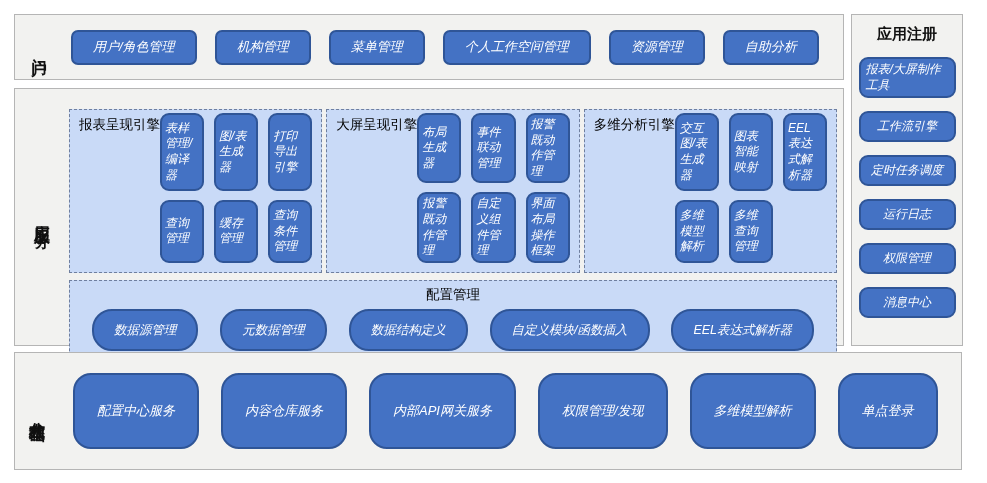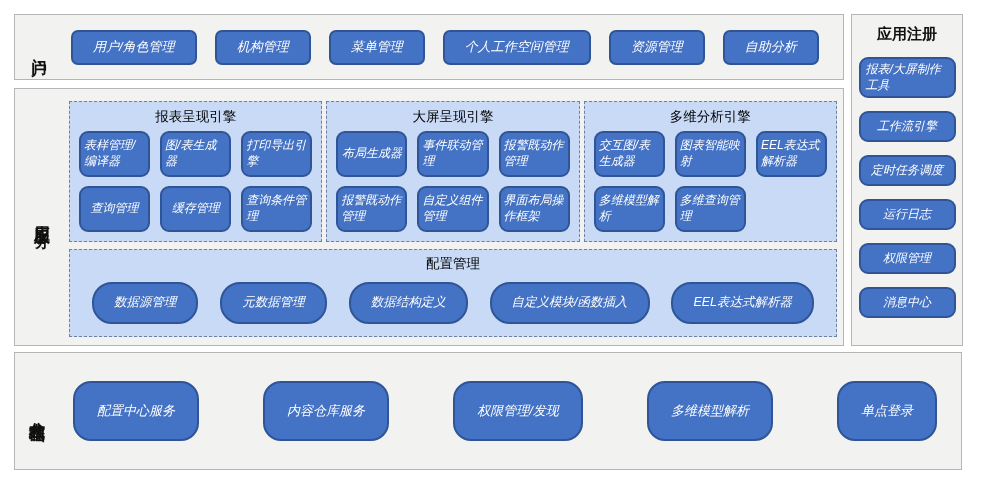--- a/index.html
+++ b/index.html
@@ -29,21 +29,21 @@
   .portal-items .btn{height:35px; border-radius:7px; font-size:13px;
     padding:0 20px; flex:0 1 auto; white-space:nowrap;}
   
   #app{left:14px; top:88px; width:830px; height:258px; display:flex;}
   #app .label-col{width:54px; display:flex; align-items:center;
     justify-content:center;}
   .app-content{flex:1; padding:12px 6px 8px 0; display:flex;
     flex-direction:column; gap:7px;}
   .engines{display:flex; gap:4px; flex:1;}
   .panel{background:var(--panel-fill); border:1px dashed var(--panel-border);}
-  .engine{flex:1; display:flex; flex-direction:column; padding:3px 9px 9px;}
+  .engine{flex:1; display:flex; padding:3px 9px 9px;margin-top:8px;}
   .panel-title{text-align:center; font-size:13.5px; color:#000;
     padding:3px 0 5px;}
   .engine-grid{flex:1; display:grid; grid-template-columns:repeat(3,1fr);
     gap:9px 10px;}
   .engine-grid .btn{font-size:12px; border-radius:9px; padding:2px 3px;}
   .config-panel{height:88px; display:flex; flex-direction:column;
     padding:2px 12px 9px;}
   .config-items{flex:1; display:flex; align-items:center;
     justify-content:space-evenly; gap:12px;}
   .config-items .btn{height:42px; border-radius:20px; font-size:12.5px;
@@ -54,21 +54,21 @@
   .aux-title{font-weight:700; font-size:15px; color:var(--label-color);
     padding-top:2px;}
   #aux .btn{width:97px; min-height:31px; border-radius:9px; font-size:12px;
     padding:3px 5px;}
   
   #dist{left:14px; top:352px; width:948px; height:118px;
     display:flex; align-items:center;}
   #dist .vlabel{margin:0 6px 0 14px; letter-spacing:1px;}
   .dist-items{flex:1; display:flex; align-items:center;
     justify-content:space-between; padding:0 24px 0 22px; gap:22px;}
-  .dist-items .btn{height:60px; border-radius:18px; font-size:13px;
+  .dist-items .btn{height:76px; border-radius:18px; font-size:13px;
     padding:0 22px; flex:0 1 auto; white-space:nowrap;}
 </style>
 </head>
 <body>
 
 <div class="stage">
 
   <div class="section" id="portal">
     <div class="vlabel">门户</div>
     <div class="portal-items">
@@ -146,19 +146,20 @@
     <div class="btn">运行日志</div>
     <div class="btn">权限管理</div>
     <div class="btn">消息中心</div>
   </div>
 
   <div class="section" id="dist">
     <div class="vlabel">分布式基础</div>
     <div class="dist-items">
       <div class="btn">配置中心服务</div>
       <div class="btn">内容仓库服务</div>
+      <div class="btn">内部API网关服务</div>
       <div class="btn">权限管理/发现</div>
       <div class="btn">多维模型解析</div>
       <div class="btn">单点登录</div>
     </div>
   </div>
 
 </div>
 
 </body></html>

